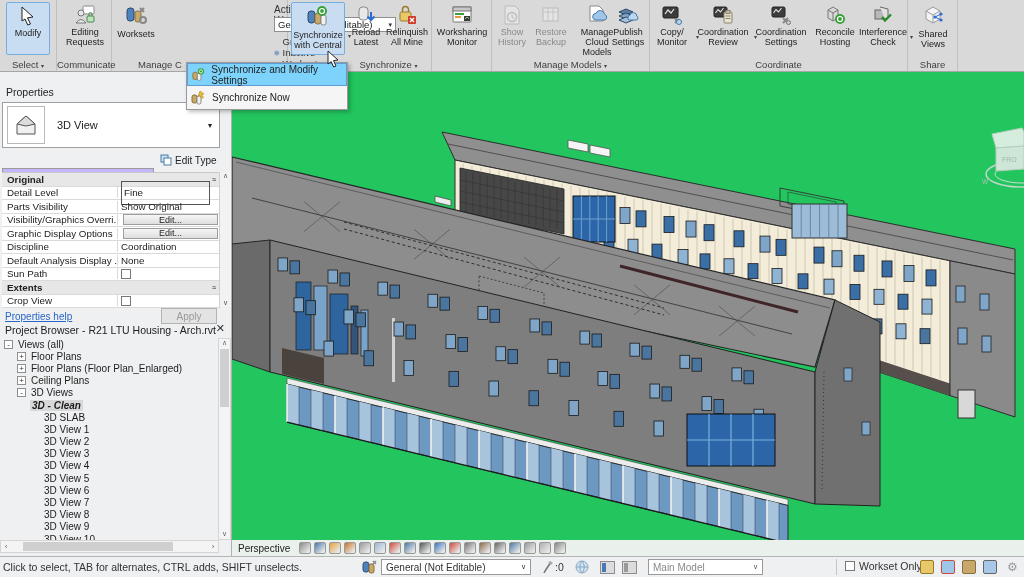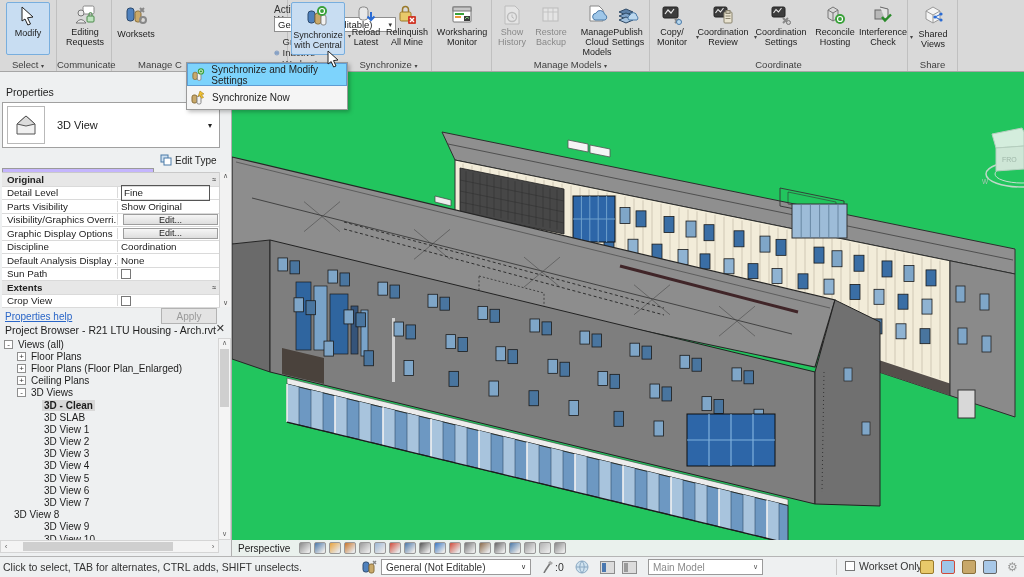--- a/index.html
+++ b/index.html
@@ -35,21 +35,21 @@
 #view-combo{position:absolute;left:2px;top:96px;width:152px;height:16px;background:#c4b5fd;border:1px solid #9a9a9a;font-size:10px;display:flex;align-items:center;padding:0 4px}
 #view-combo .arr{margin-left:auto;font-size:7px}
 #edit-type{position:absolute;left:158px;top:80px;width:62px;height:16px;font-size:10px;display:flex;align-items:center;gap:3px;padding:0 2px}
 .grid{position:absolute;left:2px;width:218px;border-top:1px solid #c9c9c9}
 .prow{display:flex;height:13.5px;border-bottom:1px solid #dadada;background:#fff;font-size:9.8px;align-items:center}
 .prow .pn{width:116px;padding-left:5px;border-right:1px solid #dadada;overflow:hidden;white-space:nowrap}
 .prow .pv{flex:1;padding-left:3px;overflow:hidden;white-space:nowrap;display:flex;align-items:center}
 .prow.sec{background:#e7e7e7;font-weight:bold;font-size:9.8px}
 .prow.sec .pn{border-right:none;width:auto}
 .prow.sec .chev{margin-left:auto;margin-right:4px;font-size:7px;color:#555}
-.cellfocus{border:1px solid #555;height:16px;display:flex;align-items:center;padding:0 2px;flex:1;margin-right:10px}
+.cellfocus{border:1px solid #555;height:24px;display:flex;align-items:center;padding:0 2px;flex:1;margin-right:10px}
 .editbtn{flex:1;margin:1px 2px;height:11px;background:linear-gradient(#f6f6f6,#dedede);border:1px solid #9d9d9d;font-size:9px;display:flex;align-items:center;justify-content:center}
 .cb{width:10px;height:10px;border:1px solid #777;background:#fff}
 #props-scroll{position:absolute;right:0px;top:100px;width:12px;height:135px;background:#f2f2f2;border-left:1px solid #d0d0d0;font-size:7px;color:#555;text-align:center}
 #props-help{position:absolute;left:5px;top:239px;font-size:10px;color:#2a66c8;text-decoration:underline}
 #apply-btn{position:absolute;right:14px;top:236px;width:56px;height:16px;background:#e3e3e3;border:1px solid #b3b3b3;color:#9a9a9a;font-size:10px;display:flex;align-items:center;justify-content:center}
 
 #browser-title{position:absolute;left:5px;top:252px;font-size:10.5px;color:#222;width:210px;white-space:nowrap}
 #browser-close{position:absolute;right:6px;top:250px;font-size:11px;color:#333}
 #tree{position:absolute;left:0;top:266px;width:219px;height:202px;overflow:hidden;background:#eef0f1}
 .trow{display:flex;align-items:center;height:12.2px;font-size:10px;white-space:nowrap;color:#1c1c1c}
@@ -417,21 +417,21 @@
           <span class="tl">Floor Plans (Floor Plan_Enlarged)</span>
         </div>
         <div class="trow" style="padding-left: 17px;">
           <span class="pm">+</span>
           <span class="tl">Ceiling Plans</span>
         </div>
         <div class="trow" style="padding-left: 17px;">
           <span class="pm">-</span>
           <span class="tl">3D Views</span>
         </div>
-        <div class="trow selrow" style="padding-left: 30px;">
+        <div class="trow selrow" style="padding-left: 18px; font-style: italic;">
           <span class="pm"></span>
           <span class="tl">3D - Clean</span>
         </div>
         <div class="trow" style="padding-left: 30px;">
           <span class="pm"></span>
           <span class="tl">3D SLAB</span>
         </div>
         <div class="trow" style="padding-left: 30px;">
           <span class="pm"></span>
           <span class="tl">3D View 1</span>
@@ -453,21 +453,21 @@
           <span class="tl">3D View 5</span>
         </div>
         <div class="trow" style="padding-left: 30px;">
           <span class="pm"></span>
           <span class="tl">3D View 6</span>
         </div>
         <div class="trow" style="padding-left: 30px;">
           <span class="pm"></span>
           <span class="tl">3D View 7</span>
         </div>
-        <div class="trow" style="">
+        <div class="trow" style="padding-left: 30px;">
           <span class="pm"></span>
           <span class="tl">3D View 8</span>
         </div>
         <div class="trow" style="padding-left: 30px;">
           <span class="pm"></span>
           <span class="tl">3D View 9</span>
         </div>
         <div class="trow" style="padding-left: 30px;">
           <span class="pm"></span>
           <span class="tl">3D View 10</span>

